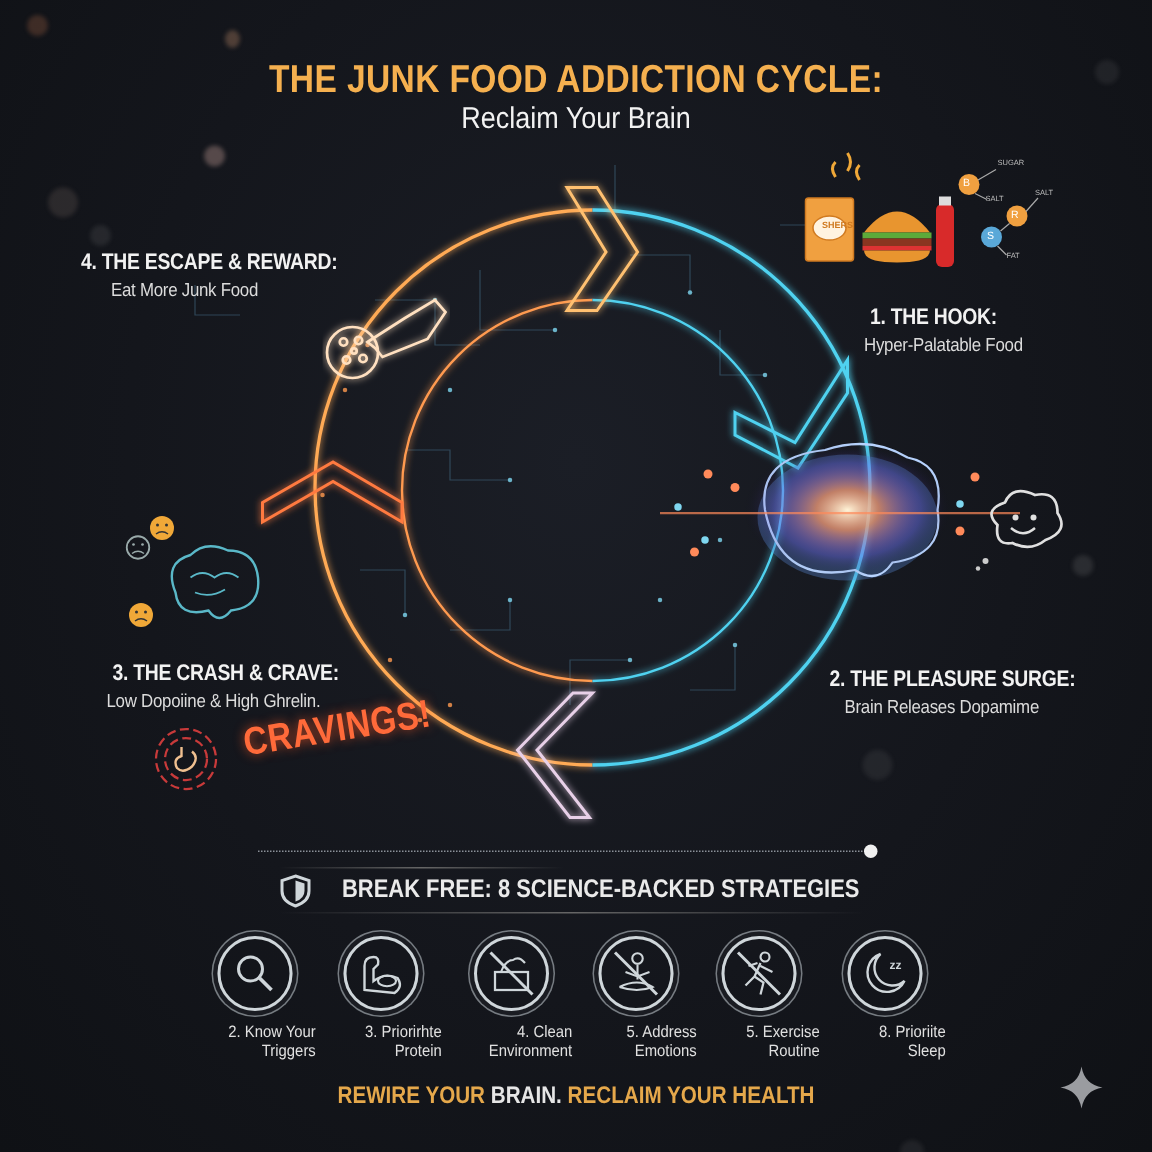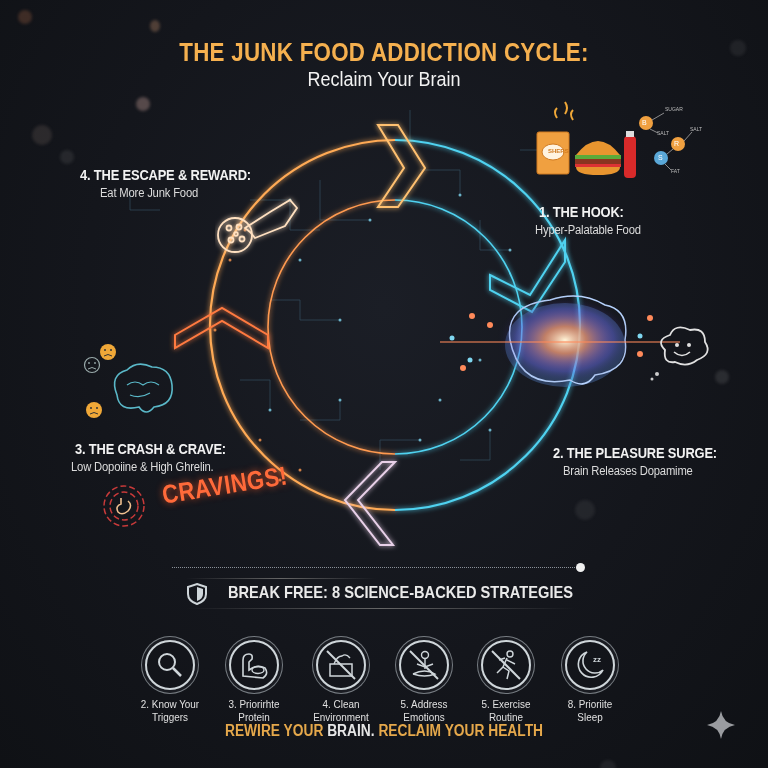--- a/index.html
+++ b/index.html
@@ -31,21 +31,21 @@
     transform: rotate(-9deg) scaleX(0.85); transform-origin:left top;
     text-shadow: 0 0 8px rgba(255,90,40,0.7);
     letter-spacing:0.5px;
   }
 
   .strategy-header {
     left:228px; top:583px; font-size:17px; font-weight:bold; color:#eaeaea;
     transform: scaleX(0.86); transform-origin:left top; white-space:nowrap;
   }
   .strategy {
-    position:absolute; top:640px; width:90px; text-align:center;
+    position:absolute; top:624px; width:90px; text-align:right;
   }
   .strategy .circle {
     width:46px; height:46px; margin:0 auto; border-radius:50%;
     border:2px solid #cfd6da; position:relative;
     box-shadow: 0 0 0 3px #1a1c22, 0 0 0 4px rgba(200,210,215,0.55);
   }
   .strategy .label {
     margin-top:8px; font-size:11px; line-height:13px; color:#e0e0e0;
     transform: scaleX(0.9);
   }
@@ -148,26 +148,26 @@
     <circle cx="20" cy="45" r="17"></circle>
     <circle cx="14" cy="38" r="2.5"></circle>
       <circle cx="24" cy="37" r="2.5"></circle>
       <circle cx="16" cy="50" r="2.5"></circle>
       <circle cx="27" cy="49" r="2.5"></circle>
       <circle cx="21" cy="44" r="1.8"></circle>
     <path d="M30 38 L55 22 L75 10 L82 18 L70 36 L55 42 L40 48 L35 42 Z"></path>
   </g>
 </svg>
 
-<div class="abs" style="left:80px;top:166px">
+<div class="abs" style="left:54px;top:166px">
   <div class="stage-title cond" style="transform:scaleX(0.86)">4. THE ESCAPE &amp; REWARD:</div>
   <div class="stage-sub cond" style="margin-left:20px;transform:scaleX(0.9);margin-top:3px">Eat More Junk Food</div>
 </div>
 
-<div class="abs" style="left:539px;top:203px">
+<div class="abs" style="left:580px;top:203px">
   <div class="stage-title cond" style="transform:scaleX(0.86)">1. THE HOOK:</div>
   <div class="stage-sub cond" style="transform:scaleX(0.9);margin-top:3px;margin-left:-4px">Hyper-Palatable Food</div>
 </div>
 
 <div class="abs" style="left:553px;top:444px">
   <div class="stage-title cond" style="transform:scaleX(0.86)">2. THE PLEASURE SURGE:</div>
   <div class="stage-sub cond" style="margin-left:10px;transform:scaleX(0.9);margin-top:3px">Brain Releases Dopamime</div>
 </div>
 
 <div class="abs" style="left:75px;top:440px">

